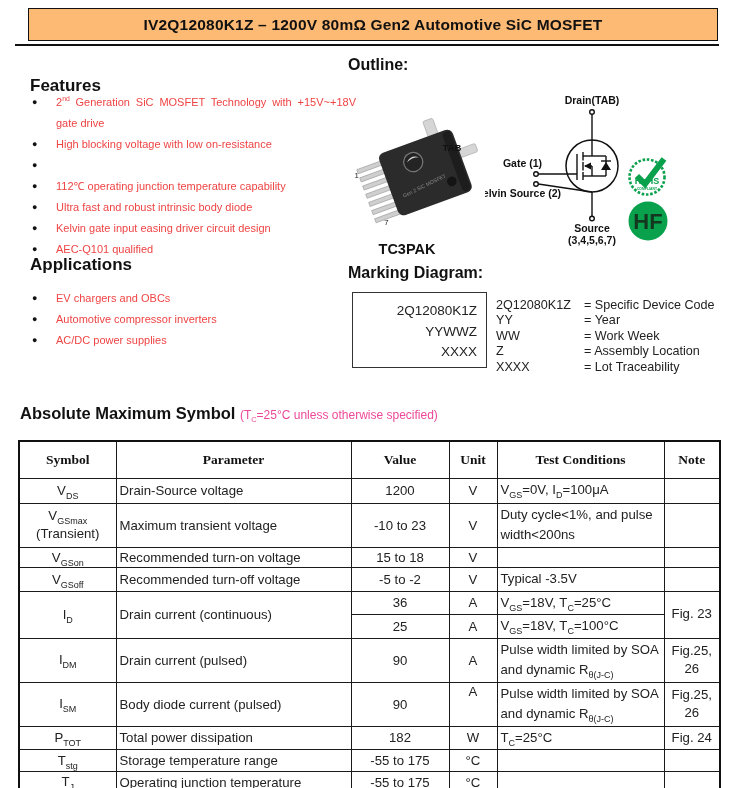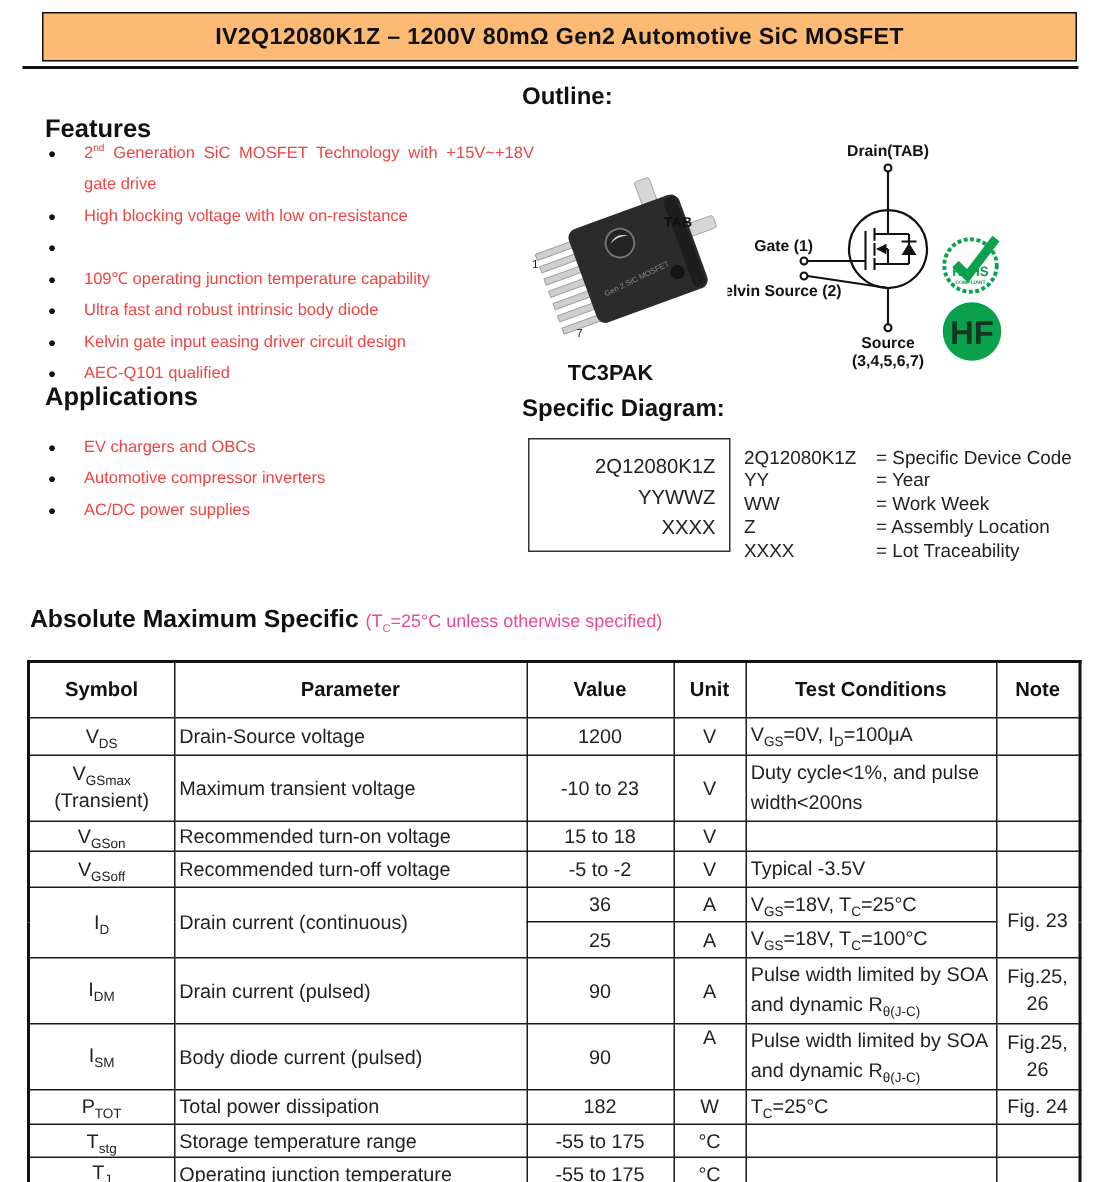--- a/index.html
+++ b/index.html
@@ -57,21 +57,21 @@
   
   .amr-h { position:absolute; left:20px; top:404px; }
   .amr-title { font-size:16.5px; font-weight:bold; color:#111; }
   .amr-note { font-size:12px; color:#ec4899;margin-top:24px; }
 
   table.amr {
     position:absolute; left:18px; top:440px; width:701px;
     border-collapse:collapse; table-layout:fixed; border:2px solid #111;
   }
   table.amr th, table.amr td { border:1px solid #1a1a1a; padding:1px 3px; box-sizing:border-box; }
-  table.amr th { font-size:13.5px; font-weight:bold; color:#111; text-align:center; }
+  table.amr th { font-size:13.5px; font-weight:bold; color:#111; text-align:center;font-family:Liberation Serif, serif; }
   table.amr td { font-size:13.2px; color:#222; }
   td.sym  { text-align:center; font-size:13.5px; line-height:1.35; }
   td.par  { text-align:left; padding-left:8px; }
   td.val, td.unit { text-align:center; }
   td.cond { text-align:left; padding-left:7px; line-height:1.55; }
   td.note-cell { font-size:12.6px; text-align:center; line-height:1.4; padding:1px 4px; }
   td.vt { vertical-align:top; padding-top:2px; }
   table.amr sub { font-size:9px; }
 </style>
 </head>
@@ -90,21 +90,21 @@
       </div>
     <div class="li">
         <span class="bullet">●</span>
         <span class="li-text">High blocking voltage with low on-resistance</span>
       </div>
     <div class="li">
         <span class="bullet">●</span>
       </div>
     <div class="li">
         <span class="bullet">●</span>
-        <span class="li-text">109℃ operating junction temperature capability</span>
+        <span class="li-text">112℃ operating junction temperature capability</span>
       </div>
     <div class="li">
         <span class="bullet">●</span>
         <span class="li-text">Ultra fast and robust intrinsic body diode</span>
       </div>
     <div class="li">
         <span class="bullet">●</span>
         <span class="li-text">Kelvin gate input easing driver circuit design</span>
       </div>
     <div class="li">
@@ -198,36 +198,36 @@
     <circle cx="23" cy="26" r="17.5" fill="#fff" stroke="#0aa14d" stroke-width="2.6" stroke-dasharray="2.6 1.7"></circle>
     <path d="M13 25 L21 33 L40 8" stroke="#0aa14d" stroke-width="6" fill="none"></path>
     <text x="23" y="33" text-anchor="middle" font-size="9" font-weight="bold" fill="#0aa14d">RoHS</text>
     <text x="23" y="38.5" text-anchor="middle" font-size="3.4" font-weight="bold" fill="#0aa14d">COMPLIANT</text>
   </svg>
   <svg id="hf-svg" viewBox="0 0 42 42">
     <circle cx="21" cy="21" r="19.5" fill="#0aa14d"></circle>
     <text x="21" y="29" text-anchor="middle" font-size="22" font-weight="bold" fill="#14381f">HF</text>
   </svg>
 
-  <div class="h-sec" id="marking-h">Specific Diagram:</div>
+  <div class="h-sec" id="marking-h">Marking Diagram:</div>
   <div class="marking-box">
     <div>2Q12080K1Z</div>
     <div>YYWWZ</div>
     <div>XXXX</div>
   </div>
   <div class="marking-legend">
     <div class="legend-row"><span class="code">2Q12080K1Z</span><span class="desc">= Specific Device Code</span></div>
     <div class="legend-row"><span class="code">YY</span><span class="desc">= Year</span></div>
     <div class="legend-row"><span class="code">WW</span><span class="desc">= Work Week</span></div>
     <div class="legend-row"><span class="code">Z</span><span class="desc">= Assembly Location</span></div>
     <div class="legend-row"><span class="code">XXXX</span><span class="desc">= Lot Traceability</span></div>
   </div>
 
   <div class="amr-h">
-    <span class="amr-title">Absolute Maximum Specific</span>
+    <span class="amr-title">Absolute Maximum Symbol</span>
     <span class="amr-note">(T<sub>C</sub>=25°C unless otherwise specified)</span>
   </div>
 
   <table class="amr">
     <colgroup>
       <col style="width:97px">
         <col style="width:235px">
         <col style="width:98px">
       <col style="width:48px">
         <col style="width:167px">

